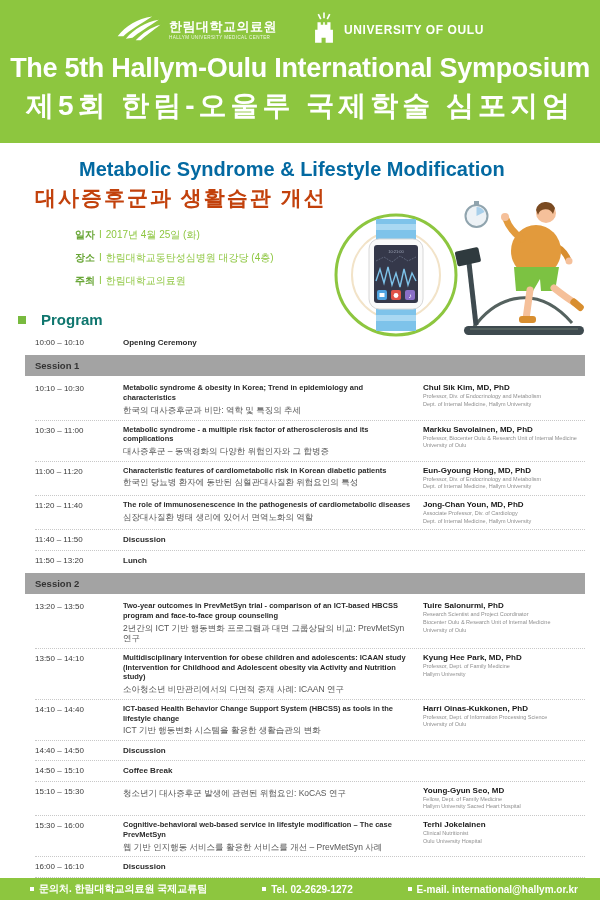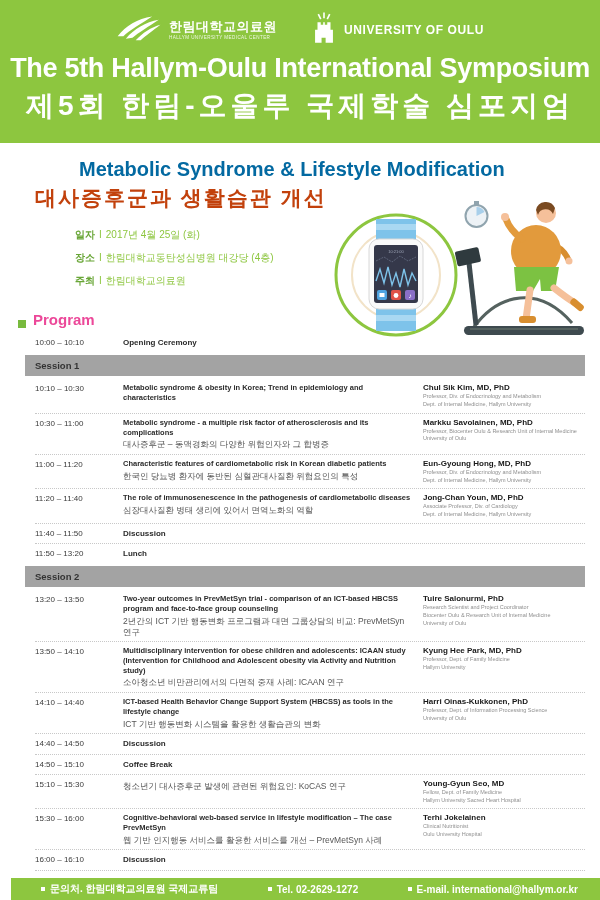--- a/index.html
+++ b/index.html
@@ -23,36 +23,36 @@
   .sub-en { color:#0369a1; font-size:20px; font-weight:bold;margin-left:44px; }
   .sub-kr { color:#c2410c; font-size:21px; font-weight:bold; letter-spacing:2px; margin-top:3px; }
   .details { margin-top:16px; }
   .d-row { font-size:10px; margin-bottom:9px; }
   .d-label { font-weight:bold; color:#69A637;margin-left:40px; }
   .d-sep { color:#8DC63F; margin:0 4px; }
   .d-value { color:#8DC63F; }
   .illu { position:absolute; top:50px; right:4px; width:272px; height:158px; z-index:2; }
   
   .program { padding:0 15px 0 35px; position:relative; z-index:1; }
-  .p-head { display:flex; align-items:flex-end; gap:7px; color:#ec4899; font-size:15px;
+  .p-head { display:flex; align-items:center; gap:15px; color:#0f766e; font-size:15px;
             font-weight:bold; margin:6px 0 5px -17px; }
   .sq { width:8px; height:8px; background:#78BA3E; display:inline-block; }
   .row { display:grid; grid-template-columns:78px 1fr 162px; column-gap:10px;
          padding:4px 0; border-bottom:1px dotted #c8c8c8; align-items:start; }
   .row.no-sep { border-bottom:none; }
   .time { font-size:8px; color:#3a3a3a; padding-top:1px; }
   .t-en { font-size:7.5px; font-weight:bold; color:#2b2b2b; line-height:1.3; }
   .t-kr { font-size:8.5px; color:#555; margin-top:2px; line-height:1.25; }
   .simple .t-en { font-size:8px; padding-top:1px; }
   .sp-name { font-size:8px; font-weight:bold; color:#191919; margin-bottom:1px; }
   .sp-aff { font-size:5.5px; color:#8f8f8f; line-height:1.4; }
   .band { background:#a3a3a3; color:#333; font-size:9.5px; font-weight:bold;
           padding:5px 10px; margin:3px 0 3px -10px; }
   
-  .footer { position:absolute; left:11px; right:0; bottom:0; height:22px; background:#8DC63F;
+  .footer { position:absolute; left:0; right:0; bottom:0; height:22px; background:#8DC63F;
             color:#fff; display:flex; align-items:center; justify-content:space-between;
             padding:0 22px 0 30px; font-size:10px; font-weight:bold; z-index:3; }
   .f-item { display:flex; align-items:center; gap:5px; }
   .f-sq { width:4px; height:4px; background:#fff; }
 </style>
 </head>
 <body>
 
 <div class="header">
   <div class="logos">
@@ -163,20 +163,21 @@
     <div class="time">10:00 – 10:10</div>
     <div class="t-en">Opening Ceremony</div>
   </div>
 
   <div class="band">Session 1</div>
 
   <div class="row">
     <div class="time">10:10 – 10:30</div>
     <div>
       <div class="t-en">Metabolic syndrome &amp; obesity in Korea; Trend in epidemiology and characteristics</div>
+      <div class="t-kr">한국의 대사증후군과 비만: 역학 및 특징의 추세</div>
     </div>
     <div>
       <div class="sp-name">Chul Sik Kim, MD, PhD</div>
       <div class="sp-aff">Professor, Div. of Endocrinology and Metabolism</div>
       <div class="sp-aff">Dept. of Internal Medicine, Hallym University</div>
     </div>
   </div>
 
   <div class="row">
     <div class="time">10:30 – 11:00</div>

